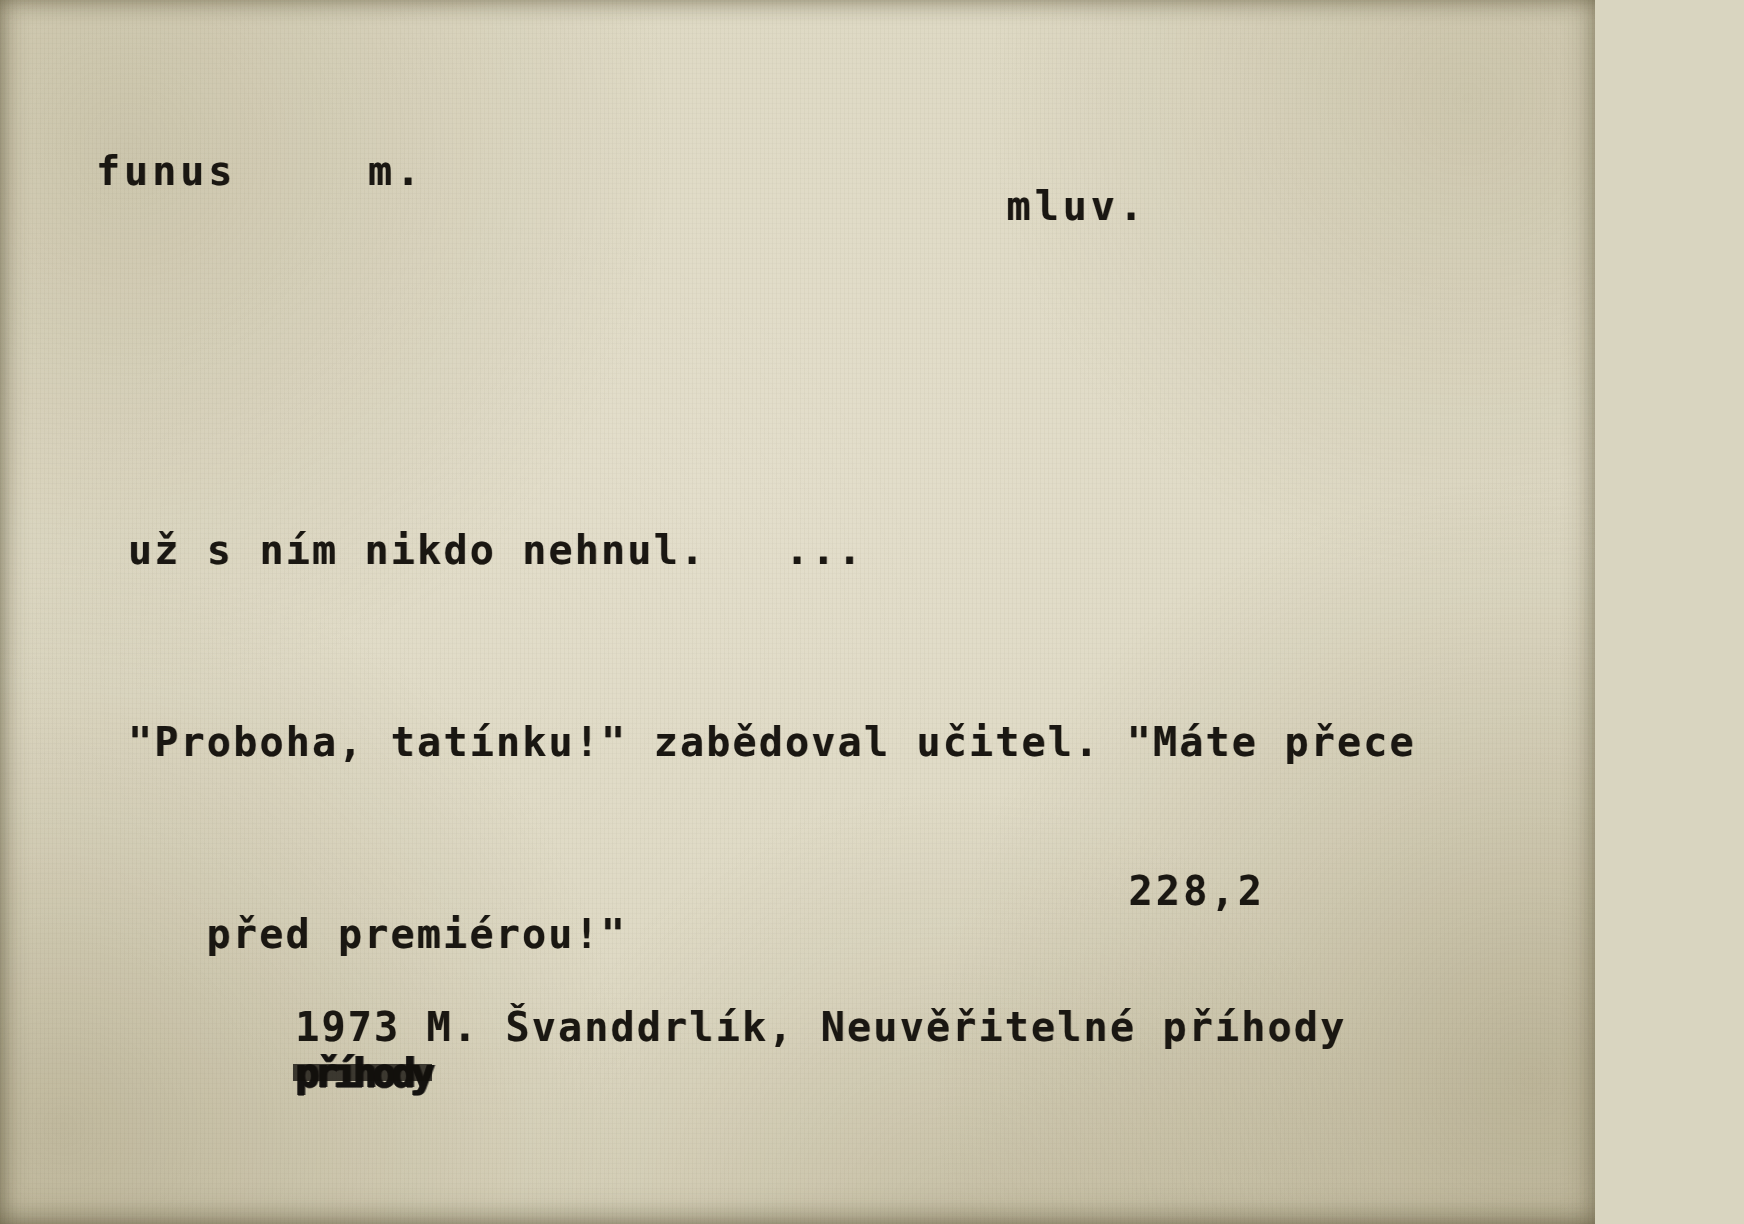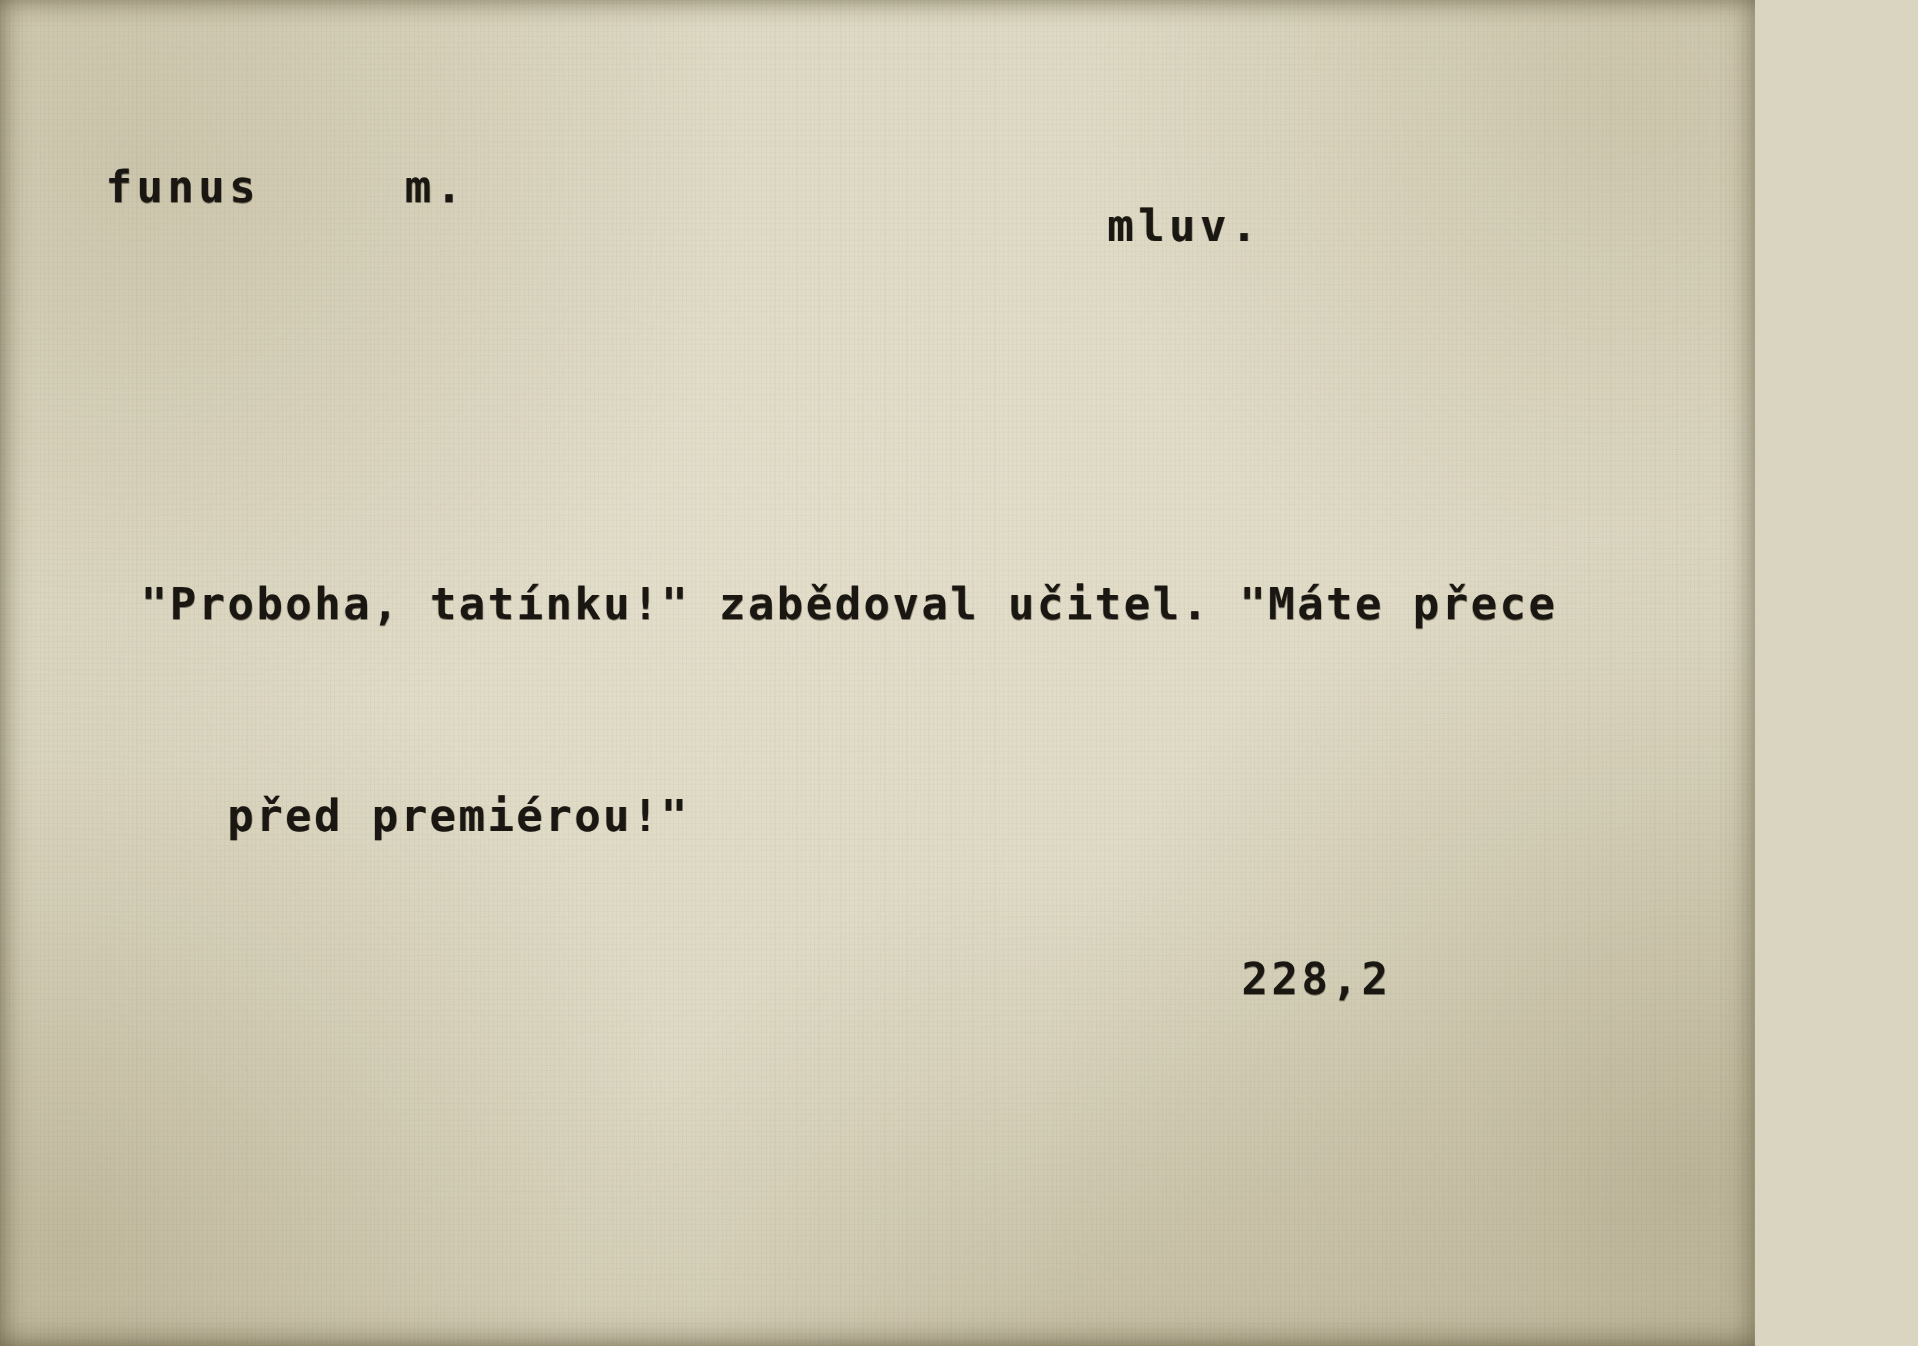--- a/index.html
+++ b/index.html
@@ -155,21 +155,26 @@
   <div id="grain"></div>
   <div id="edges"></div>
 
   <div class="tw" id="headword">funus</div>
 
   <div class="tw" id="pos">m.</div>
 
   <div class="tw" id="qualifier">mluv.</div>
 
   <div class="tw" id="citation">
+    <span class="ln">už s ním nikdo nehnul.   ...</span>
     <span class="ln">"Proboha, tatínku!" zabědoval učitel. "Máte přece</span>
     <span class="ln indent1">&nbsp;&nbsp;před premiérou!"</span>
     
   </div>
 
   <div class="tw" id="pagenum">228,2</div>
 
+  <div class="tw" id="source">
+    <span>1973 M. Švanddrlík, Neuvěřitelné příhody</span>
+    <span class="overstrike">příhody</span>
+  </div>
 
 </div>
 
 </body></html>

